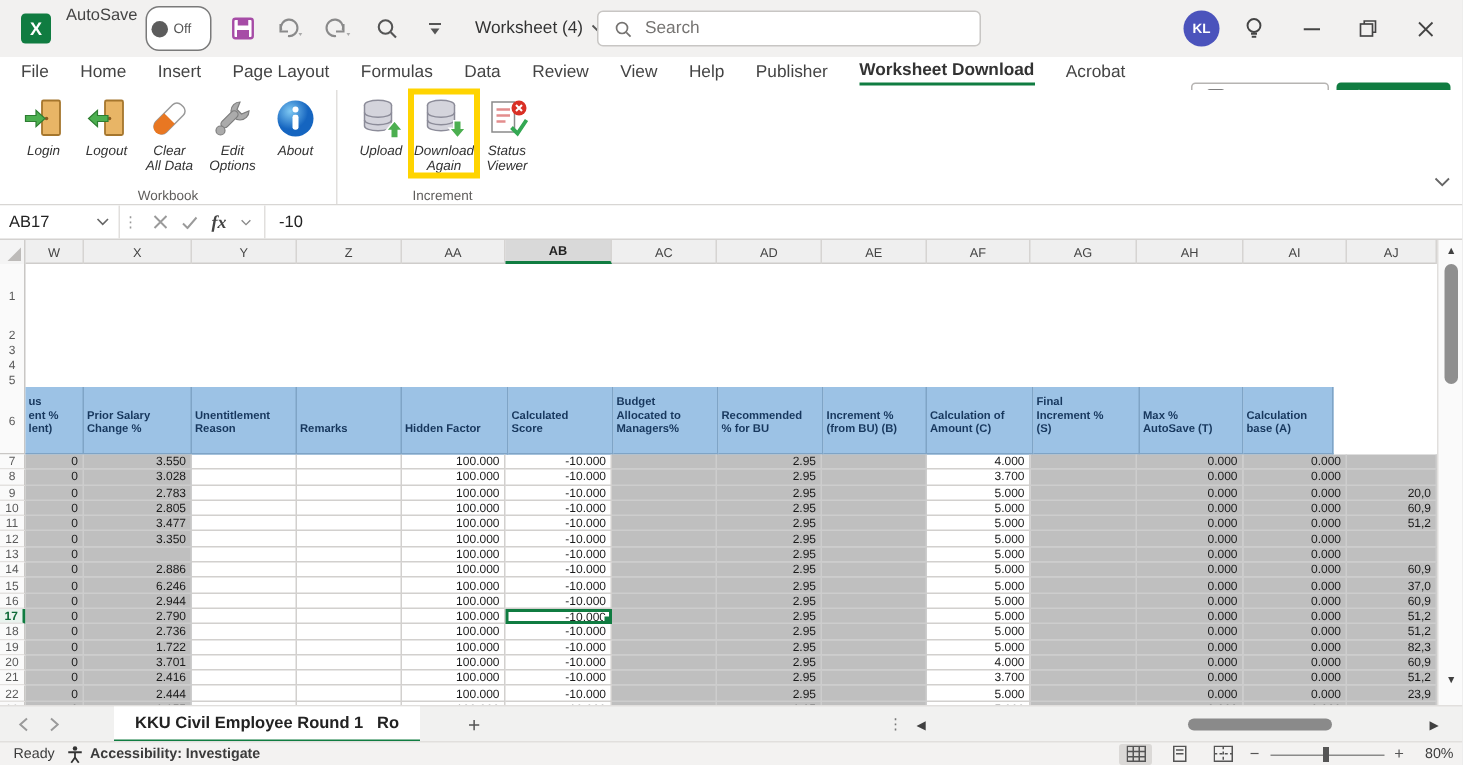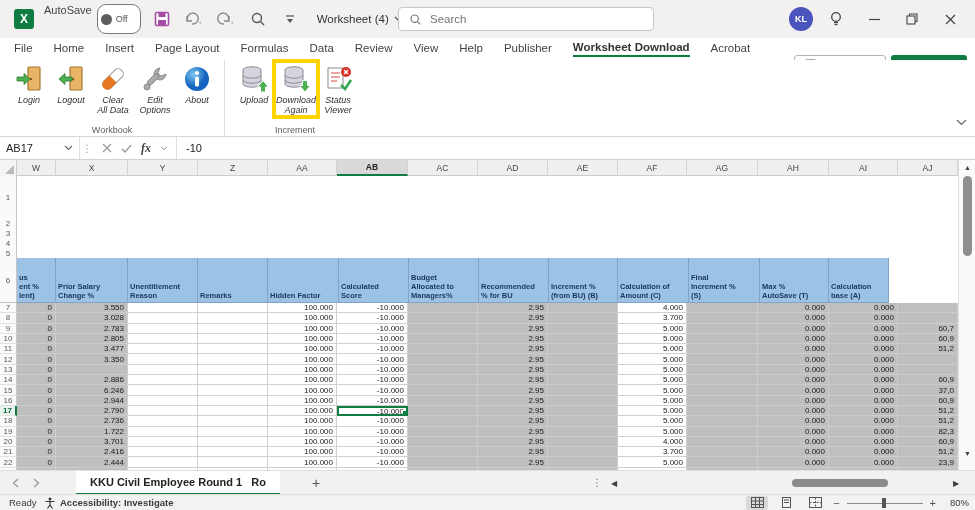--- a/index.html
+++ b/index.html
@@ -72,21 +72,21 @@
   .colh-sel { background:#D9D9D9; border-bottom:2px solid #107C41; font-weight:bold; color:#222; }
   .gut { width:17px; background:#FAFAFA; border-right:1px solid #C9C7C5; border-bottom:1px solid #E3E1DF;
          font-size:8px; color:#5a5a5a; display:flex; align-items:center; justify-content:center; flex:none; }
   .brow { display:flex; background:#fff; }
   .brow .gut { border-bottom:none; }
   .row { display:flex; }
   .hrow { height:45px; }
   .hrow .gut { border-bottom:1px solid #C9C7C5; }
   .hcell { background:#9CC2E5; border-right:1px solid #7FA4C6; border-bottom:1px solid #7FA4C6;
            color:#17375D; font-weight:bold; font-size:7.5px; line-height:1.18; white-space:pre-line;
-           display:flex; flex-direction:column; justify-content:flex-end; padding:1px 2px; overflow:hidden; flex:none; }
+           display:flex; flex-direction:column; justify-content:flex-end; padding:11px 2px; overflow:hidden; flex:none; }
   .drow { height:10.3px; }
   .cell { border-right:1px solid #D2D0CE; border-bottom:1px solid #D2D0CE; font-size:8px; color:#1a1a1a;
           display:flex; align-items:center; justify-content:flex-end; padding-right:3px; overflow:hidden; flex:none; }
   .cell.gray { background:#BFBFBF; border-right-color:#CDCDCD; border-bottom-color:#CDCDCD; }
   .cell.sel { position:relative; border:2px solid #107C41; padding-right:2px; }
   .cell.sel::after { content:""; position:absolute; right:-2px; bottom:-2px; width:4px; height:4px;
                      background:#107C41; border:1px solid #fff; }
   .gut.sel-gut { background:#E9F3EE; color:#0E6A38; font-weight:bold; border-right:2px solid #107C41; }
 
   
@@ -477,21 +477,21 @@
           <div class="cell white" style="width: 70px;"></div>
           <div class="cell white" style="width: 69px;">100.000</div>
           <div class="cell white" style="width: 71px;">-10.000</div>
           <div class="cell gray" style="width: 70px;"></div>
           <div class="cell gray" style="width: 70px;">2.95</div>
           <div class="cell gray" style="width: 70px;"></div>
           <div class="cell white" style="width: 69px;">5.000</div>
           <div class="cell gray" style="width: 71px;"></div>
           <div class="cell gray" style="width: 71px;">0.000</div>
           <div class="cell gray" style="width: 69px;">0.000</div>
-          <div class="cell gray" style="width: 60px;">60,7</div>
+          <div class="cell gray" style="width: 60px;">20,0</div>
         </div>
         <div class="row drow">
           <div class="gut">10</div>
           <div class="cell gray" style="width: 39px;">0</div>
           <div class="cell gray" style="width: 72px;">2.805</div>
           <div class="cell white" style="width: 70px;"></div>
           <div class="cell white" style="width: 70px;"></div>
           <div class="cell white" style="width: 69px;">100.000</div>
           <div class="cell white" style="width: 71px;">-10.000</div>
           <div class="cell gray" style="width: 70px;"></div>

